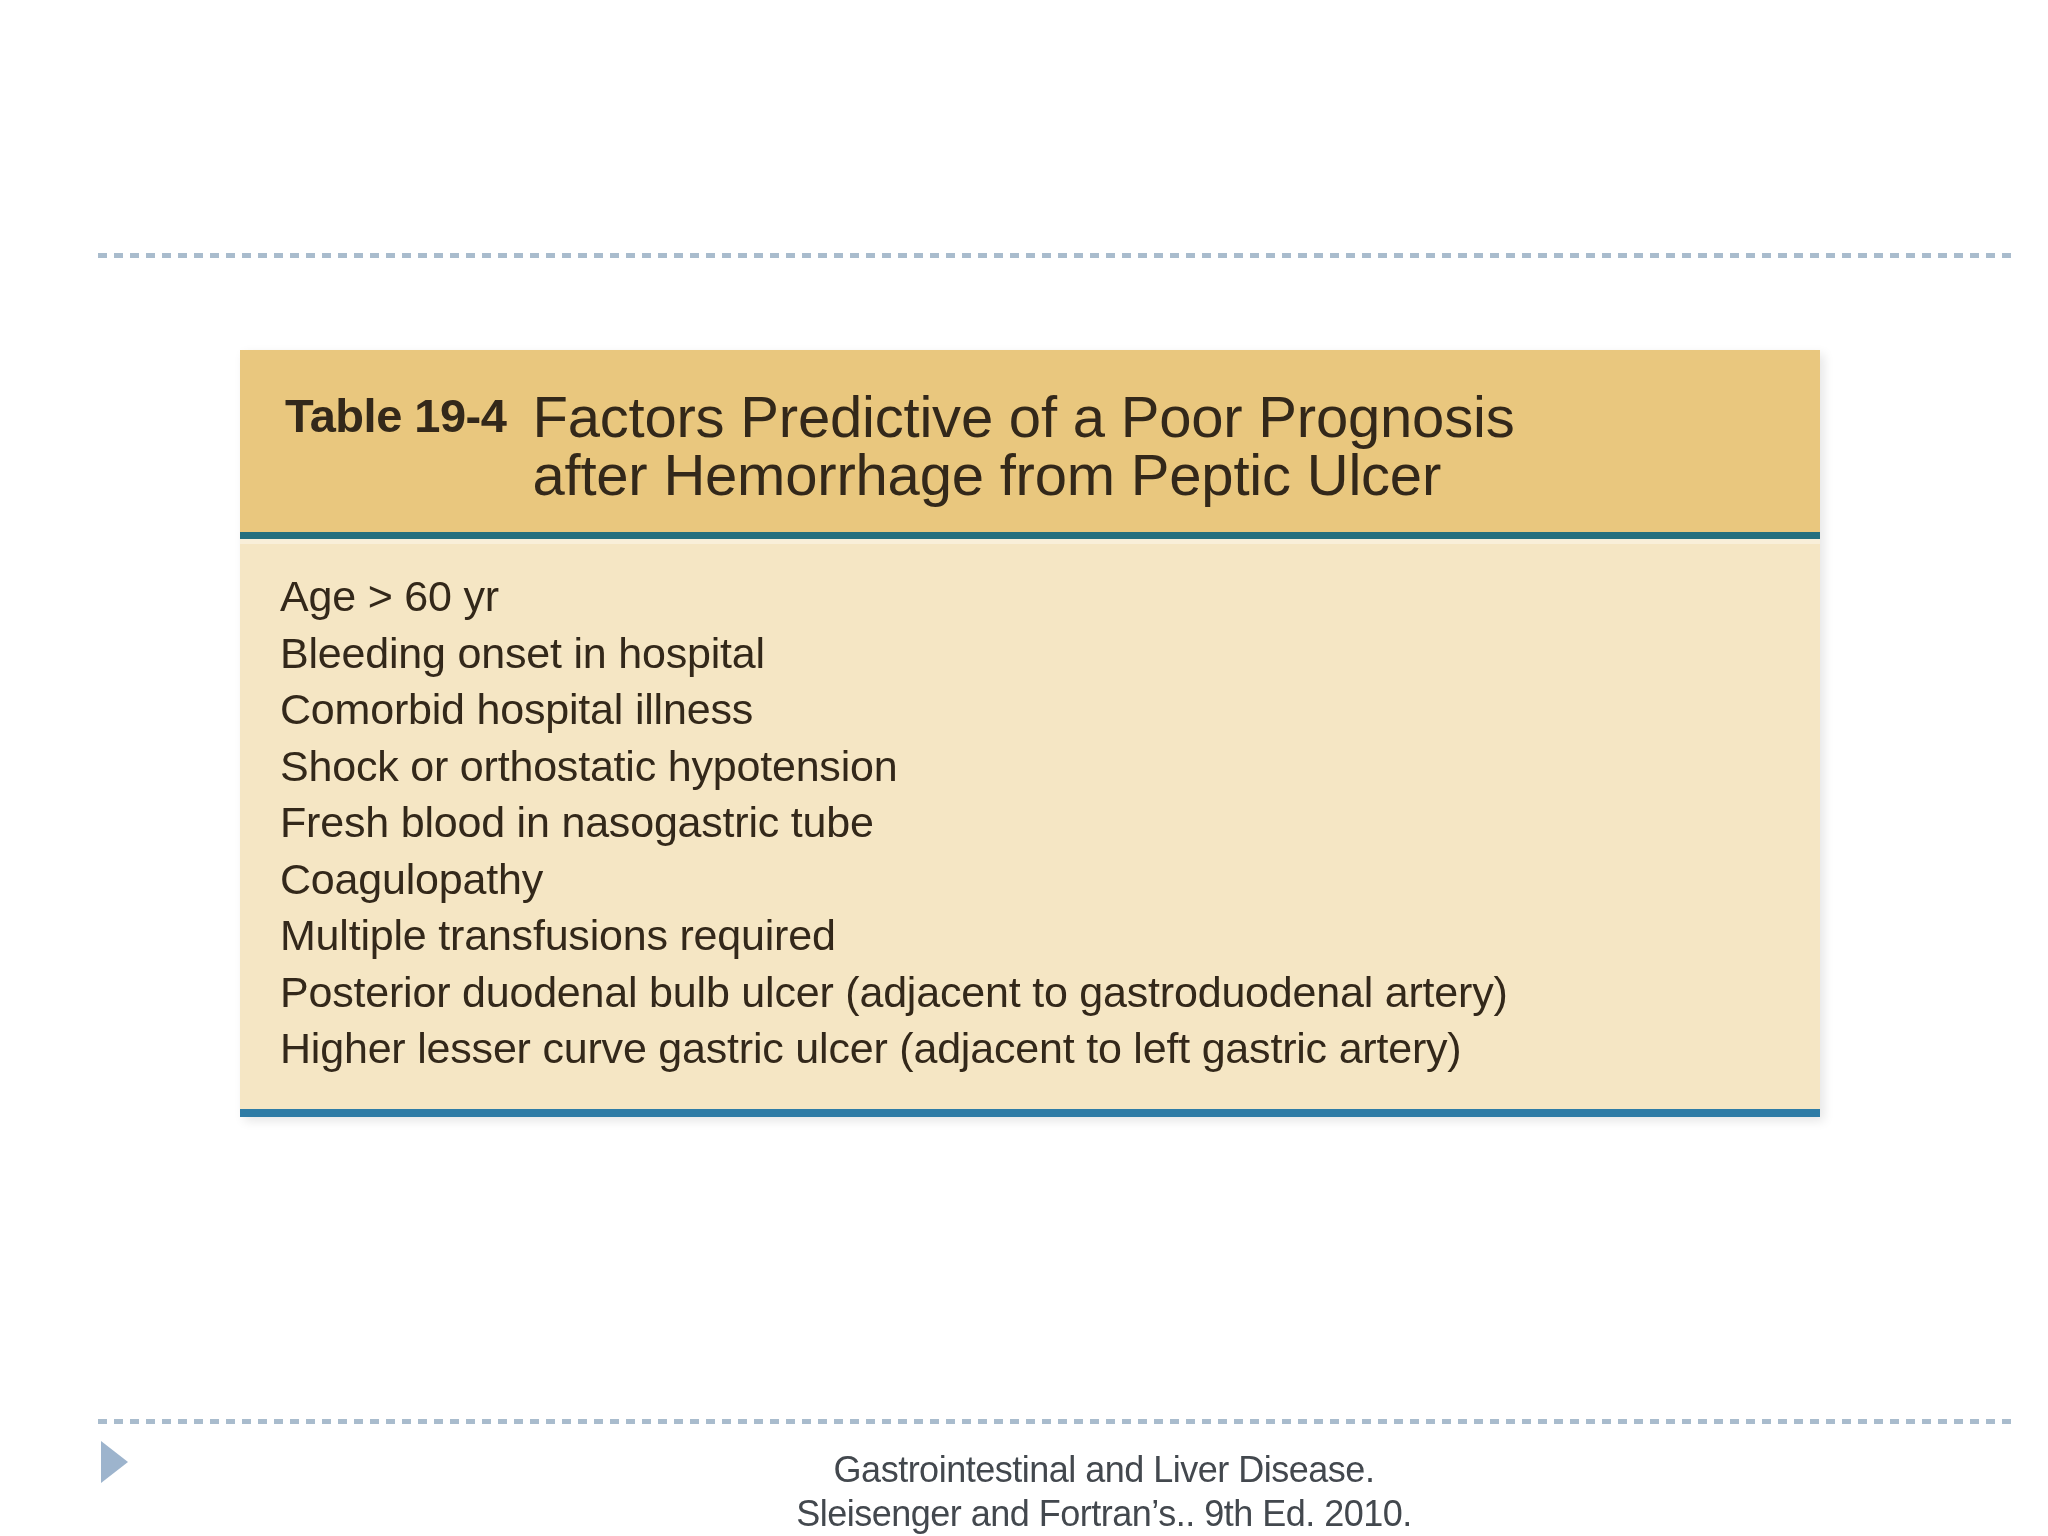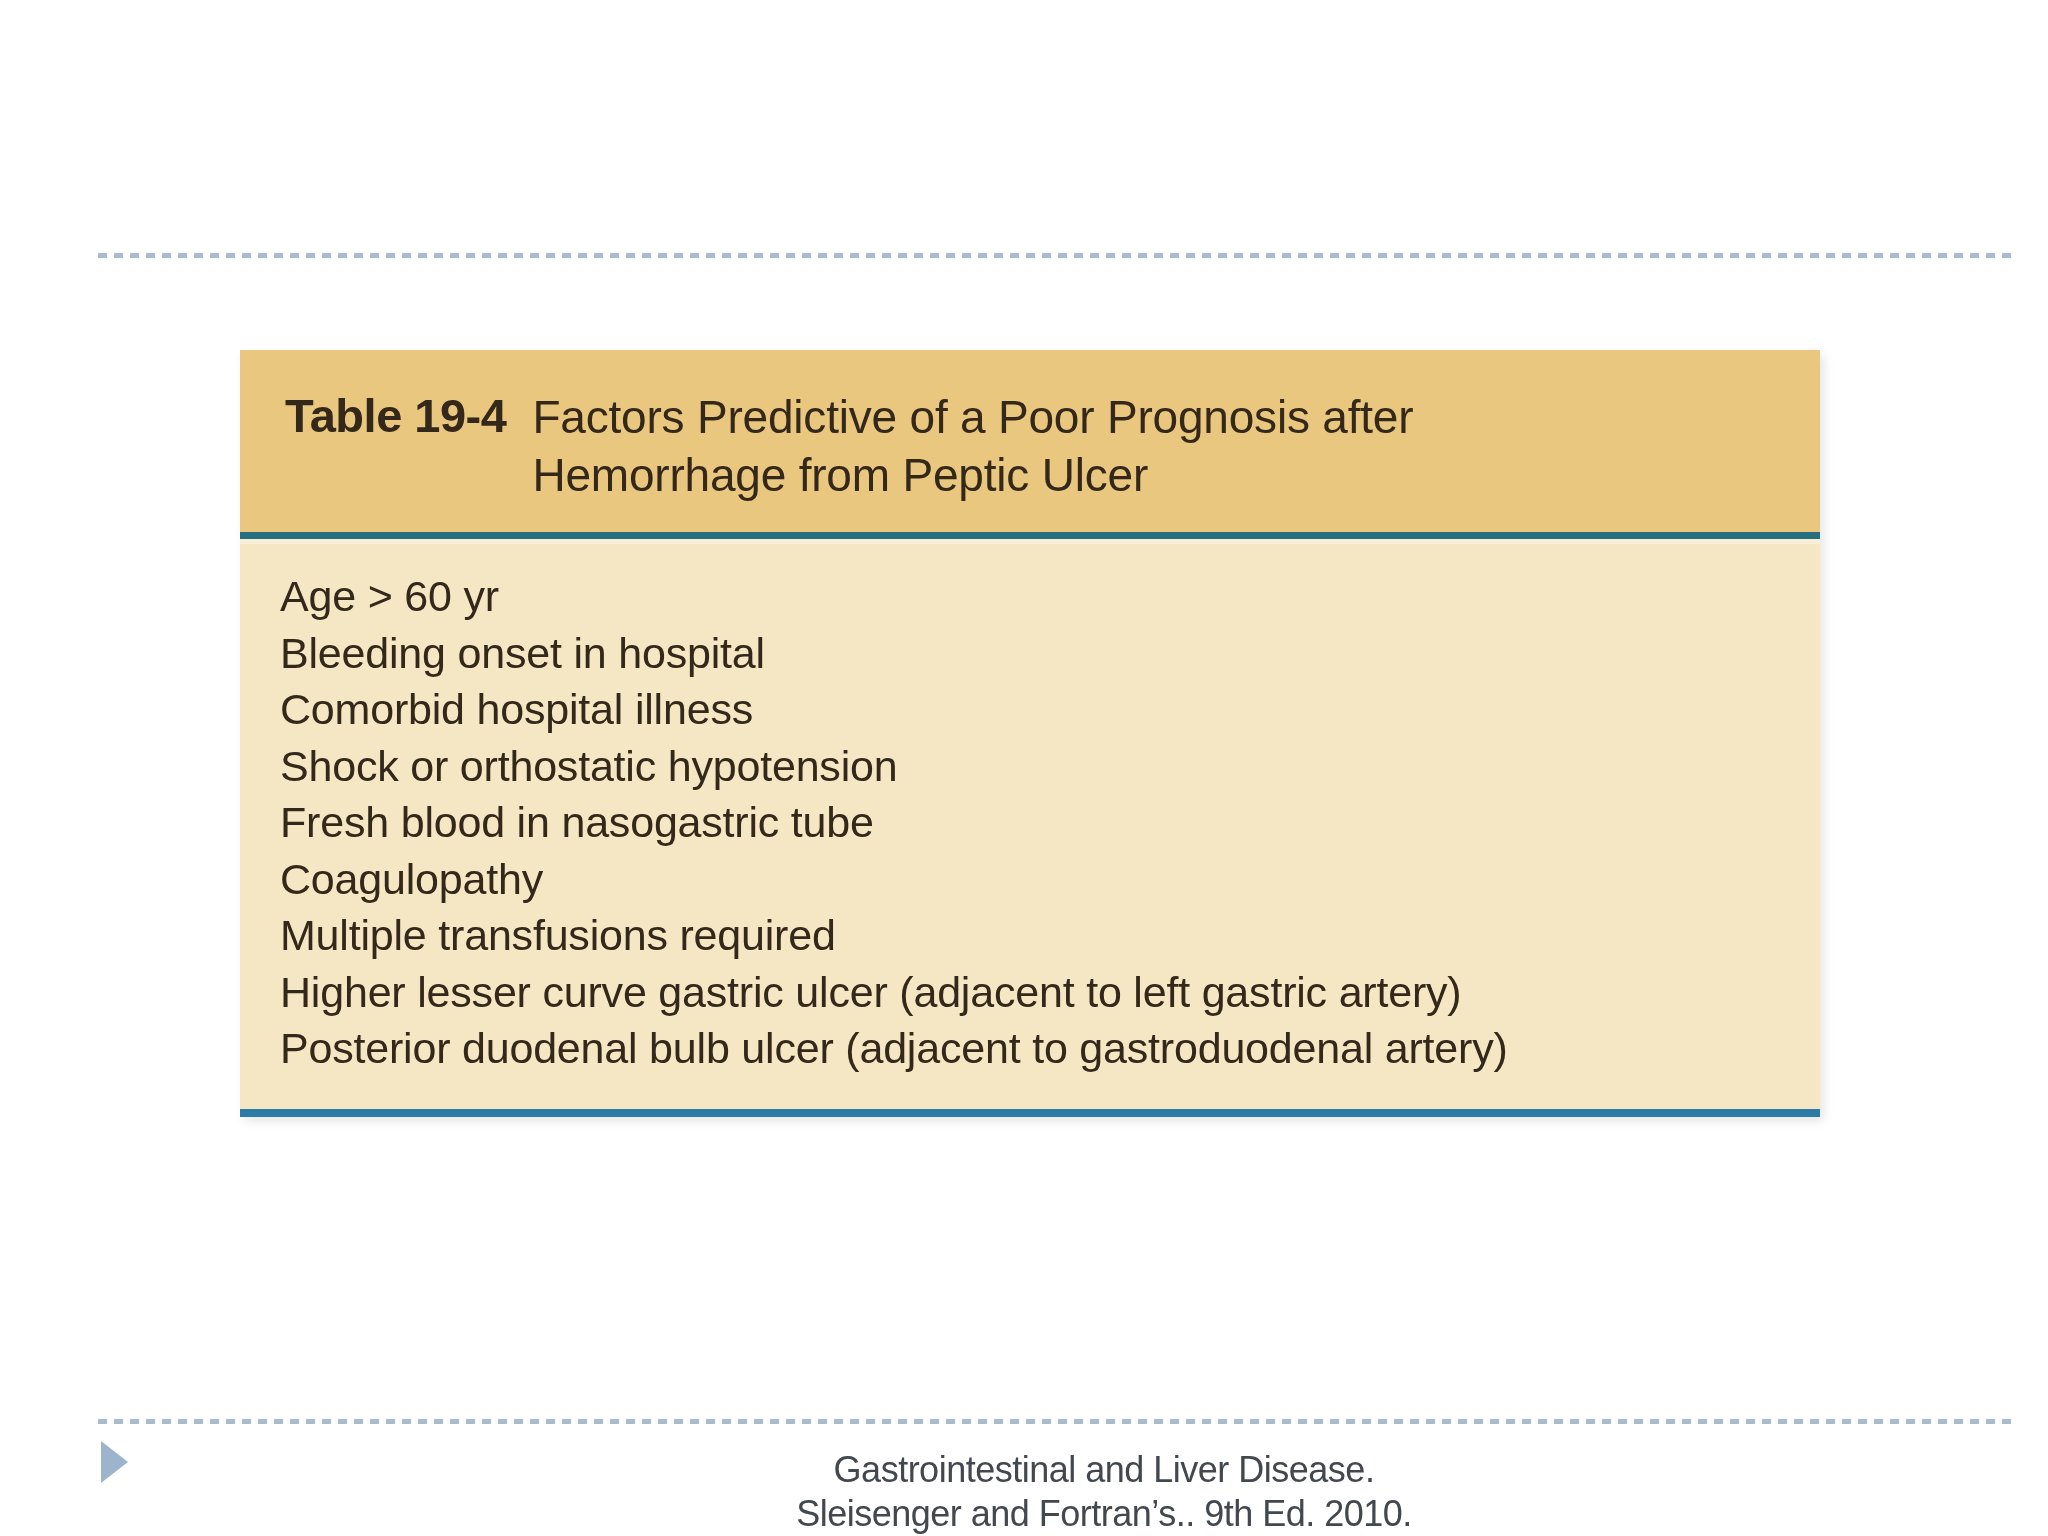--- a/index.html
+++ b/index.html
@@ -49,21 +49,21 @@
     min-height: 178px;
   }
   .table-label {
     font-weight: 700;
     font-size: 47px;
     line-height: 56px;
     white-space: nowrap;
     letter-spacing: -0.5px;
   }
   .table-title {
-    font-size: 46px;
+    font-size: 58px;
     line-height: 58px;
     max-width: 1080px;
     letter-spacing: -0.2px;
   }
   .rule-top {
     height: 7px;
     background: var(--rule-top, #256f7e);
   }
   .table-body {
     background: var(--table-body-bg, #f5e6c4);
@@ -118,22 +118,22 @@
     </div>
     <div class="rule-top"></div>
     <div class="table-body">
         <div class="row">Age &gt; 60 yr</div>
         <div class="row">Bleeding onset in hospital</div>
         <div class="row">Comorbid hospital illness</div>
         <div class="row">Shock or orthostatic hypotension</div>
         <div class="row">Fresh blood in nasogastric tube</div>
         <div class="row">Coagulopathy</div>
         <div class="row">Multiple transfusions required</div>
+        <div class="row">Posterior duodenal bulb ulcer (adjacent to gastroduodenal artery)</div>
         <div class="row">Higher lesser curve gastric ulcer (adjacent to left gastric artery)</div>
-        <div class="row">Posterior duodenal bulb ulcer (adjacent to gastroduodenal artery)</div>
       </div>
     <div class="rule-bottom"></div>
   </div>
 
   <div class="dashed-line bottom"></div>
 
   <div class="bullet-triangle"></div>
 
   <div class="citation">
     <div>Gastrointestinal and Liver Disease.</div>

